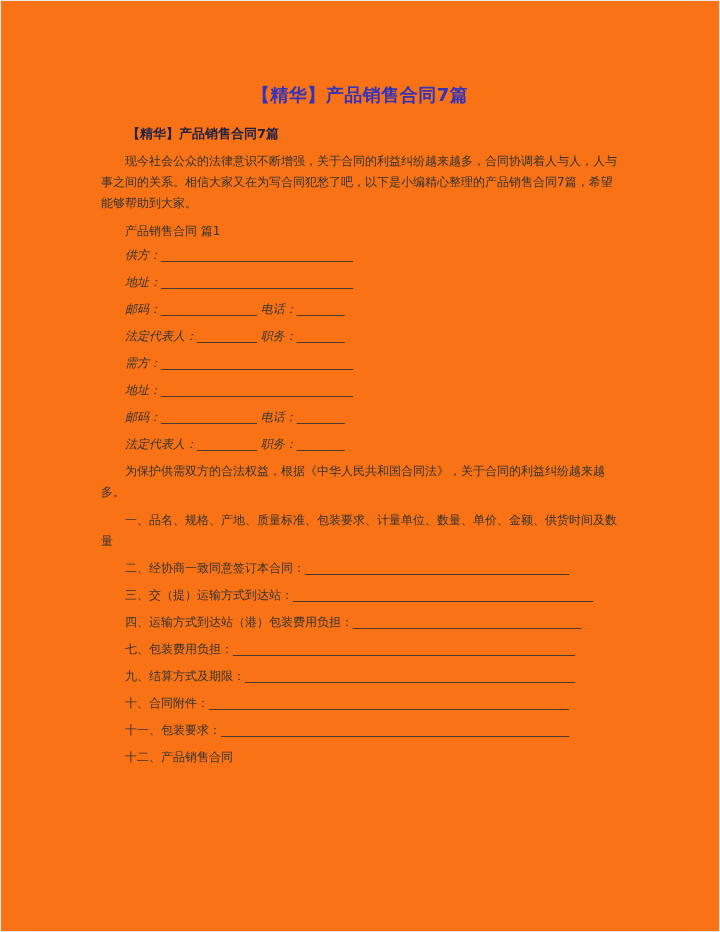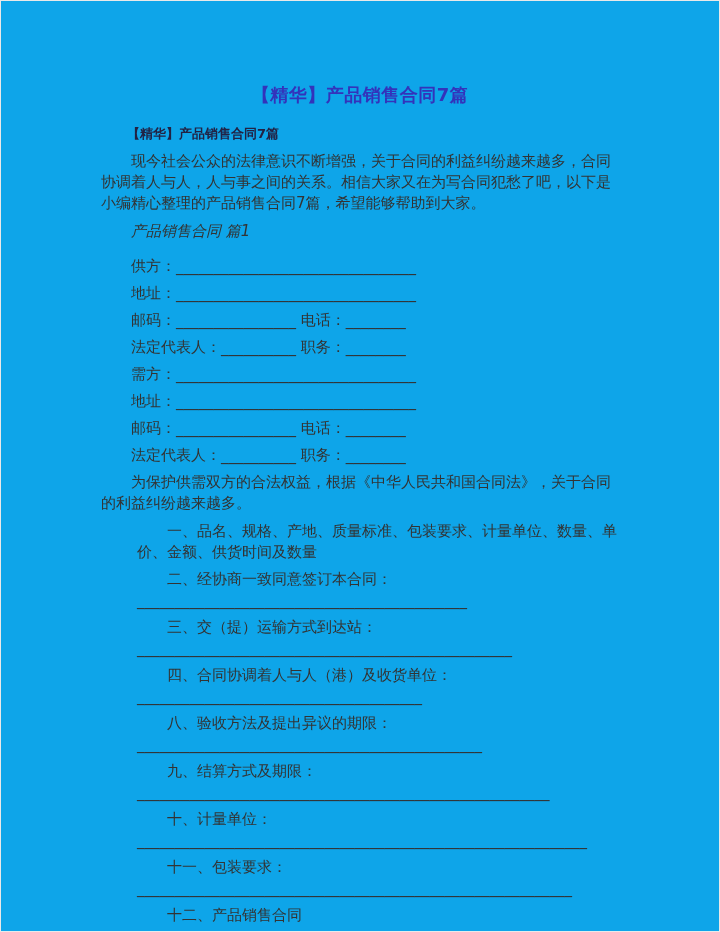--- a/index.html
+++ b/index.html
@@ -8,56 +8,56 @@
     width: 720px;
     height: 932px;
     position: relative;
     font-family: "DejaVu Sans", "Liberation Sans", sans-serif;
     color: #333333;
     overflow: hidden;
   }
   .page {
     position: absolute;
     inset: 0;
-    background: #0ea5e9;
+    background: #f97316;
     border: 1px solid #e9e9e9;
     padding: 82px 100px 20px 100px;
   }
   .doc-title {
     text-align: center;
     color: #3333bb;
     font-size: 18px;
     font-weight: bold;
     letter-spacing: 0.5px;
     margin-bottom: 16px;
   }
   .subtitle {
     font-size: 13px;
     font-weight: bold;
     color: #222244;
     text-indent: 2em;
     margin-bottom: 7px;
   }
-  p { font-size: 15px; line-height: 21px; }
+  p { font-size: 12px; line-height: 21px; }
   .para {
     text-indent: 2em;
     margin-bottom: 7px;
   }
   .section-title {
     text-indent: 2em;
-    margin-bottom: 14px;
-    font-style: italic;
+    margin-bottom: 3px;
   }
   .line {
     text-indent: 2em;
     line-height: 20px;
     margin-bottom: 7px;
     white-space: nowrap;
+    font-style: italic;
   }
-  .clause { margin-bottom: 6px; margin-left: 36px; }
+  .clause { margin-bottom: 6px; }
 </style>
 </head>
 <body>
 
 <div class="page">
 
   <div class="doc-title">【精华】产品销售合同7篇</div>
 
   <p class="subtitle">【精华】产品销售合同7篇</p>
 
@@ -75,21 +75,21 @@
     <p class="line">邮码：________________ 电话：________</p>
     <p class="line">法定代表人：__________ 职务：________</p>
   </div>
 
   <p class="para">为保护供需双方的合法权益，根据《中华人民共和国合同法》，关于合同的利益纠纷越来越多。</p>
 
   <div>
     <p class="para clause">一、品名、规格、产地、质量标准、包装要求、计量单位、数量、单价、金额、供货时间及数量</p>
     <p class="para clause">二、经协商一致同意签订本合同：____________________________________________</p>
     <p class="para clause">三、交（提）运输方式到达站：__________________________________________________</p>
-    <p class="para clause">四、合同协调着人与人（港）及收货单位：______________________________________</p>
-    <p class="para clause">八、验收方法及提出异议的期限：______________________________________________</p>
+    <p class="para clause">四、运输方式到达站（港）包装费用负担：______________________________________</p>
+    <p class="para clause">七、包装费用负担：_________________________________________________________</p>
     <p class="para clause">九、结算方式及期限：_______________________________________________________</p>
-    <p class="para clause">十、计量单位：____________________________________________________________</p>
+    <p class="para clause">十、合同附件：____________________________________________________________</p>
     <p class="para clause">十一、包装要求：__________________________________________________________</p>
     <p class="para clause">十二、产品销售合同</p>
   </div>
 
 </div>
 
 </body></html>

